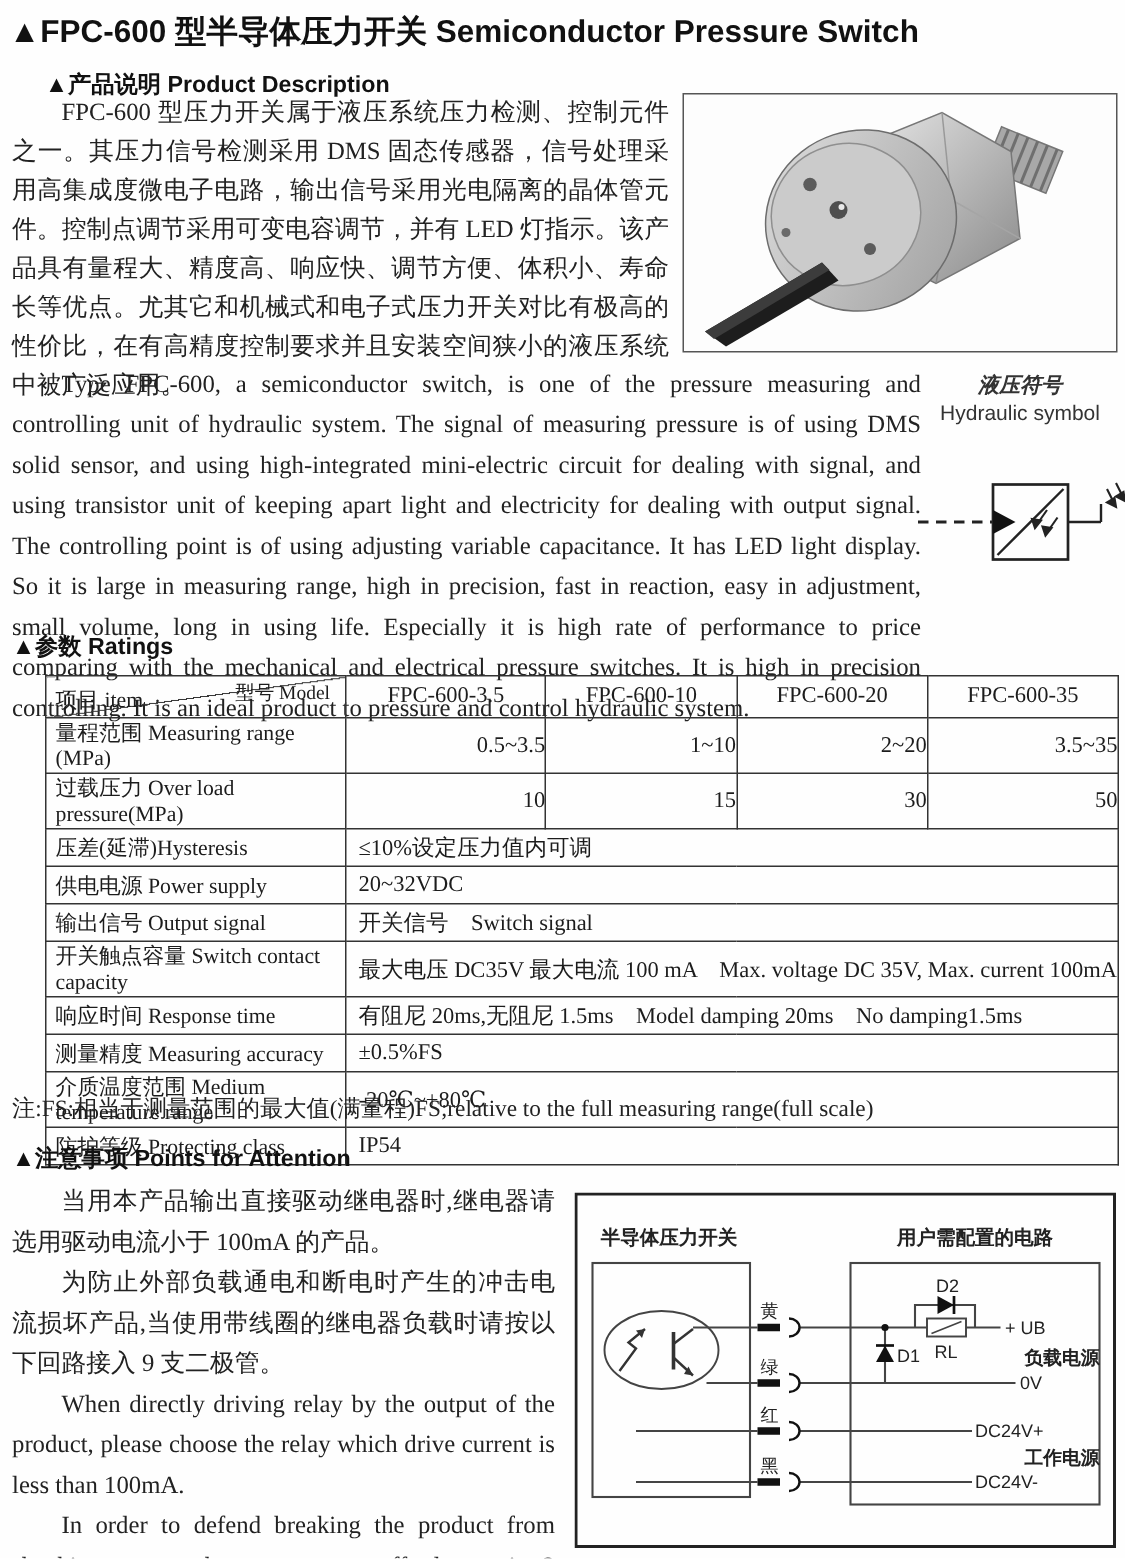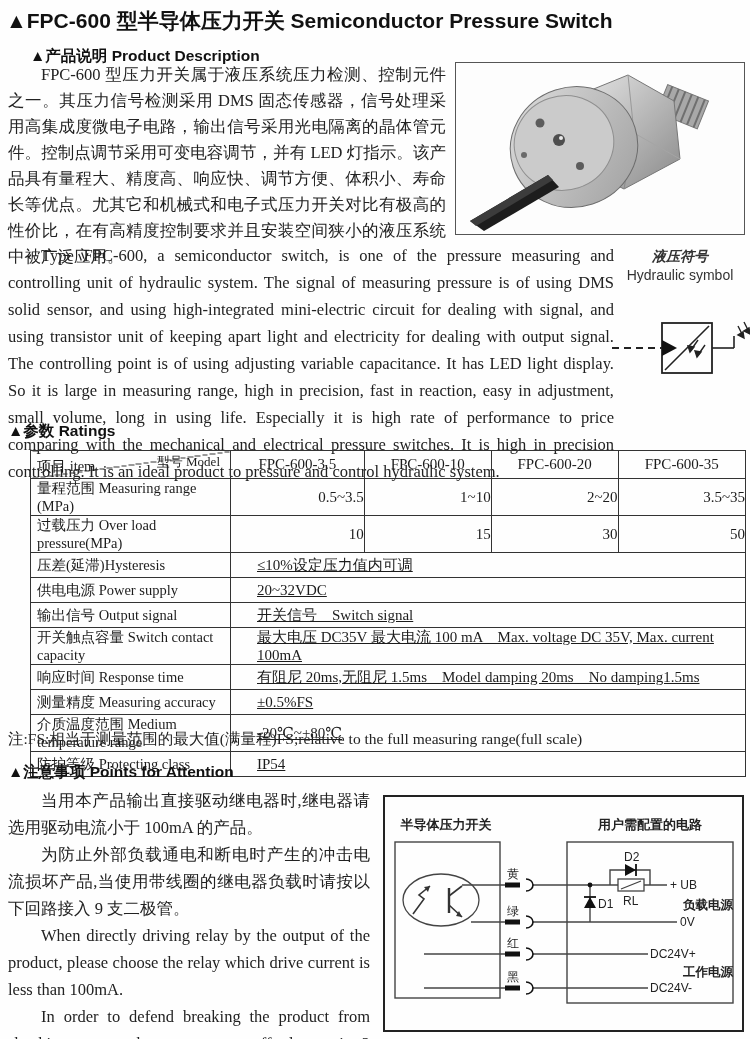--- a/index.html
+++ b/index.html
@@ -35,21 +35,21 @@
   .hyd-label .cn { font-weight:bold;font-style:italic; }
   table.ratings {
     position:absolute; left:30px; top:450px; width:716px;
     border-collapse:collapse; font-size:15px; color:#1c1c1c;
   }
   table.ratings th, table.ratings td { border:1px solid #333; }
   table.ratings th { font-weight:normal; height:28px; text-align:center; }
   table.ratings td { height:25px; }
   td.rowlabel { text-align:left; padding-left:6px; font-size:14.5px; width:200px; }
   td.val { text-align:right; }
-  td.spanval { text-align:left; padding-left:26px;text-decoration:underline; }
+  td.spanval { text-align:left; padding-left:8px; }
   th.corner {
     position:relative; width:200px; padding:0;
     background:
       linear-gradient(to bottom right, transparent 49.4%, #333 49.4%, #333 50.8%, transparent 50.8%);
   }
   .corner-top { position:absolute; right:10px; top:2px; font-size:13px; }
   .corner-bottom { position:absolute; left:6px; bottom:2px; font-size:14.5px; }
   .note { left:8px; top:729px; width:730px; font-size:15.5px; color:#222; }
   .attn-col { left:8px; top:787px; width:362px; font-size:16.5px; line-height:27px;
     text-align:justify; color:#222; }

